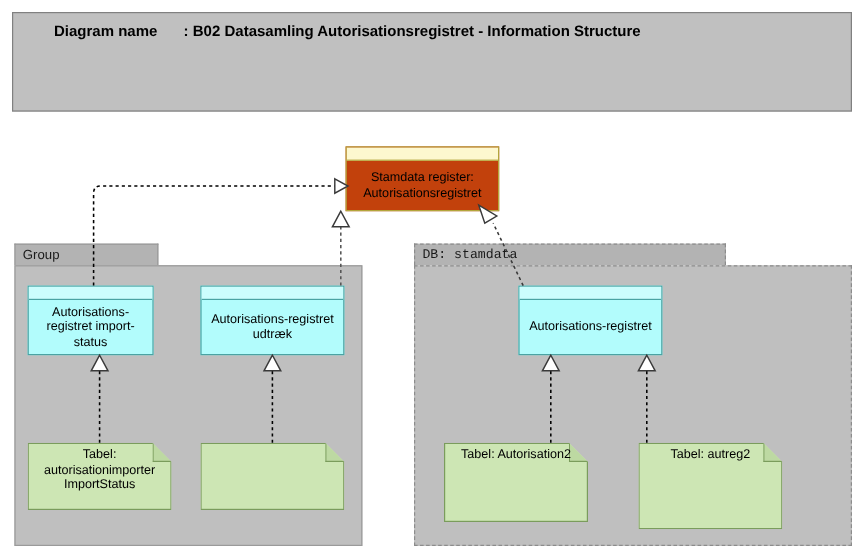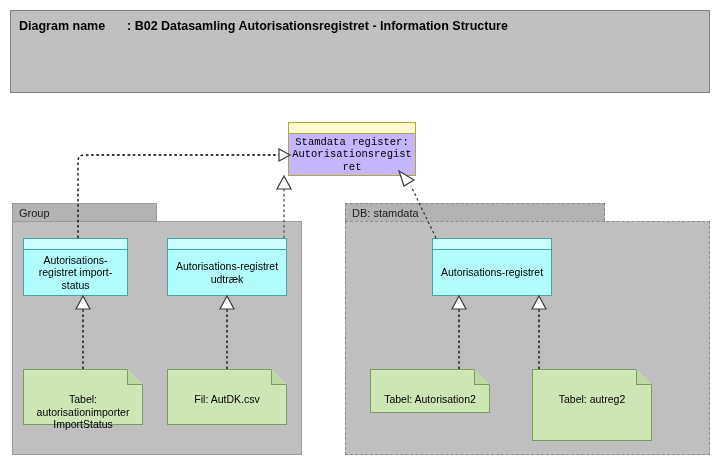--- a/index.html
+++ b/index.html
@@ -33,20 +33,21 @@
     border: 1px solid #808080;
     box-sizing: border-box;
     padding: 7px 0 0 8px;
   }
   .title-line {
     font-size: 12.5px;
     font-weight: bold;
     color: #000000;
     line-height: 17px;
     white-space: pre;
+    margin-left: 26px;
   }
   .title-label {
     display: inline-block;
     width: 108px;
   }
 
   
   .container-tab {
     position: absolute;
     background: #b3b3b3;
@@ -57,33 +58,34 @@
     line-height: 14px;
   }
   .container-body {
     position: absolute;
     background: #bfbfbf;
     box-sizing: border-box;
   }
 
   
   #group-tab {
-    left: 12px; top: 203px; width: 145px; height: 18px;
+    left: 12px; top: 203px; width: 120px; height: 18px;
     border: 1px solid #9a9a9a;
     border-bottom: none;
   }
   #group-body {
     left: 12px; top: 221px; width: 290px; height: 234px;
     border: 1px solid #9a9a9a;
   }
   
   #db-tab {
     left: 345px; top: 203px; width: 260px; height: 18px;
     border: 1px dashed #8c8c8c;
     border-bottom: none;
+    font-family: Liberation Mono, monospace;
   }
   #db-body {
     left: 345px; top: 221px; width: 365px; height: 234px;
     border: 1px dashed #8c8c8c;
   }
 
   
   .elem {
     position: absolute;
     box-sizing: border-box;
@@ -102,21 +104,21 @@
     justify-content: center;
     text-align: center;
     font-size: 10.5px;
     line-height: 12.5px;
     color: #000000;
     padding: 0 2px;
     box-sizing: border-box;
     word-break: break-word;
   }
 
-  .elem-yellow { background: #c4b5fd; border: 1px solid #b3a63c; font-family: Liberation Mono, monospace; }
+  .elem-yellow { background: #c2410c; border: 1px solid #b3a63c; }
   .elem-yellow .strip { background: #fdf8cf; border-bottom: 1px solid #b3a63c; }
 
   .elem-cyan { background: #b2fcfc; border: 1px solid #4aa3a3; }
   .elem-cyan .strip { background: #ccfdfd; border-bottom: 1px solid #4aa3a3; }
 
   
   .doc {
     position: absolute;
     box-sizing: border-box;
   }
@@ -144,21 +146,20 @@
     position: absolute;
     left: 0; right: 0;
     top: 4px;
     text-align: center;
     font-size: 10.5px;
     line-height: 12.5px;
     color: #000000;
     padding: 0 3px;
     box-sizing: border-box;
     word-break: break-word;
-    margin-top: 20px;
   }
 
   
   #connectors {
     position: absolute;
     left: 0; top: 0;
     width: 719px;
     height: 467px;
     pointer-events: none;
   }
@@ -204,24 +205,23 @@
 
   <div class="doc" style="left:23px; top:369px; width:120px; height:56px;">
     <div class="sheet"></div>
     <div class="fold"></div>
     <div class="doc-label">Tabel: autorisationimporter ImportStatus</div>
   </div>
 
   <div class="doc" style="left:167px; top:369px; width:120px; height:56px;">
     <div class="sheet"></div>
     <div class="fold"></div>
-    <div class="doc-label">Fil: AutDK.csv</div>
-  </div>
-
-  <div class="doc" style="left:370px; top:369px; width:120px; height:44px;">
+  </div>
+
+  <div class="doc" style="left:370px; top:369px; width:120px; height:66px;">
     <div class="sheet"></div>
     <div class="fold"></div>
     <div class="doc-label">Tabel: Autorisation2</div>
   </div>
 
   <div class="doc" style="left:532px; top:369px; width:120px; height:72px;">
     <div class="sheet"></div>
     <div class="fold"></div>
     <div class="doc-label">Tabel: autreg2</div>
   </div>

